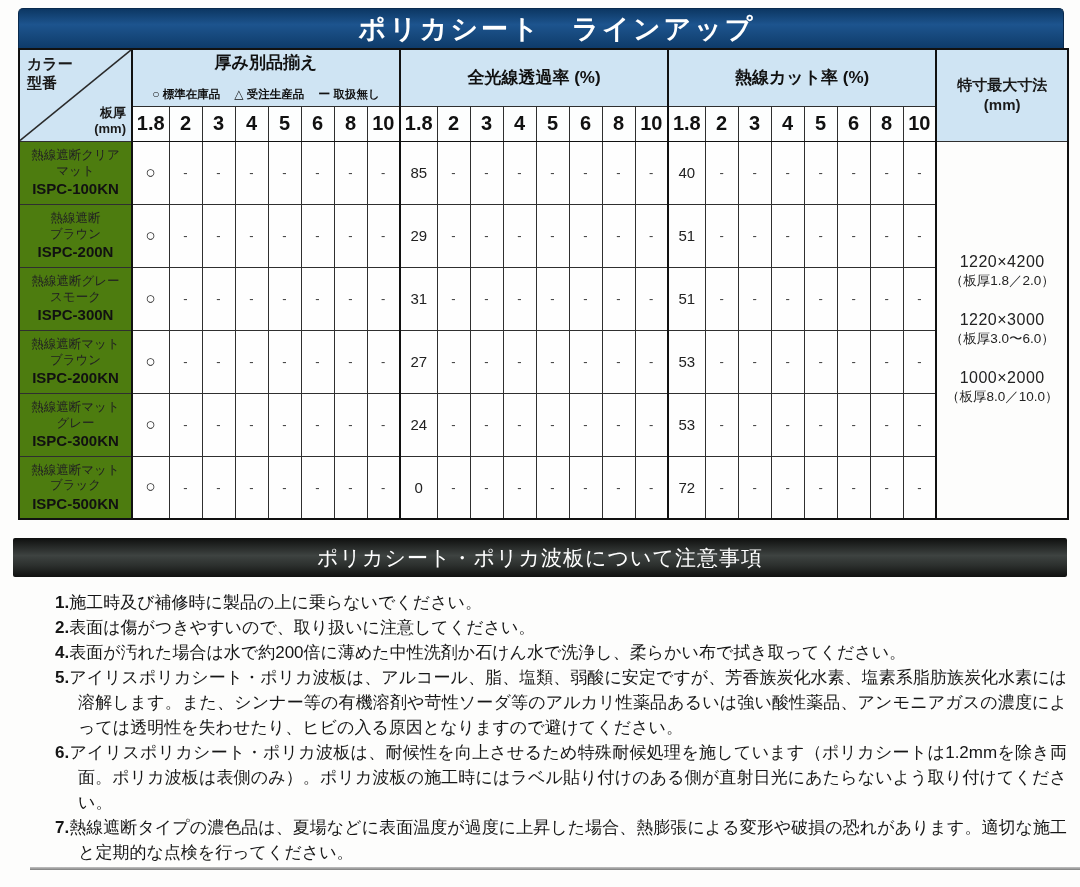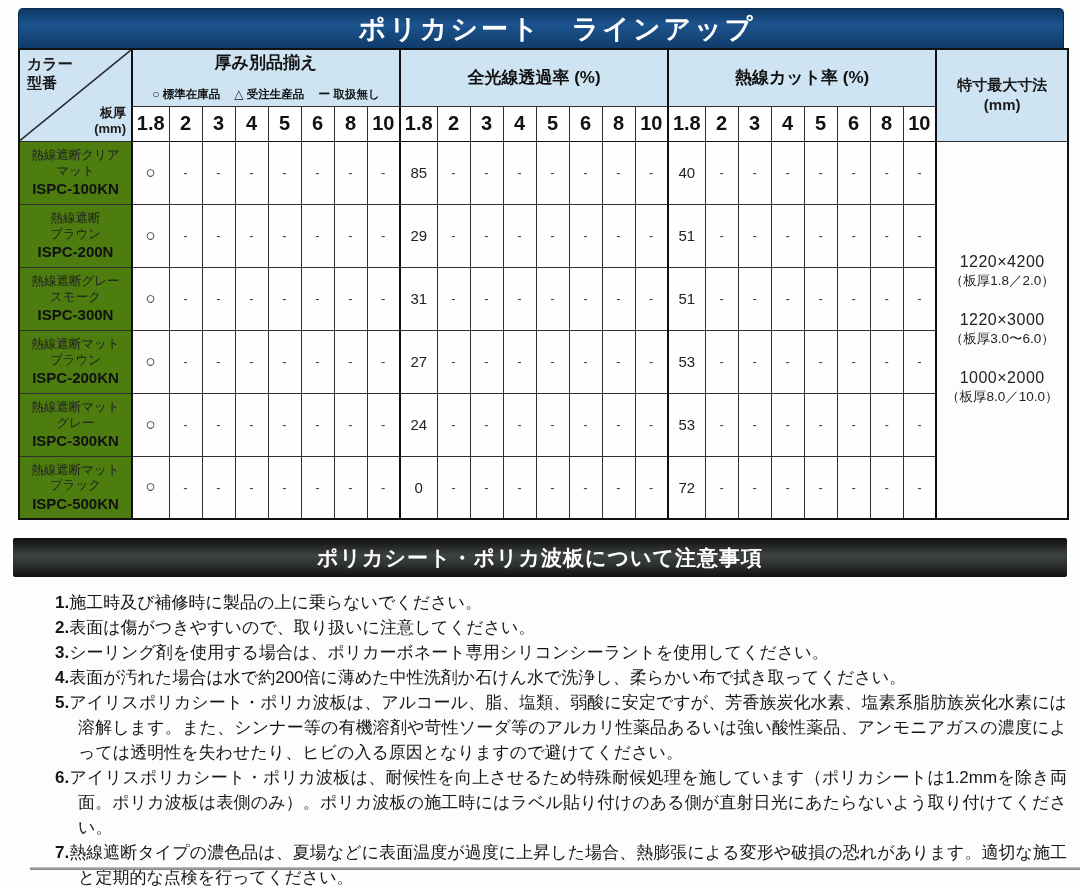--- a/index.html
+++ b/index.html
@@ -54,21 +54,21 @@
   .dimblock{margin:21px 0;}
   .dimsize{font-size:16px;color:#222;letter-spacing:0.5px;}
   .dimnote{font-size:13.5px;color:#222;margin-top:1px;}
 
   
   .notes-bar{
     position:absolute;left:13px;top:538px;width:1054px;height:39px;border-radius:2px;
     background:linear-gradient(180deg,#0e0f0e 0%,#3e4341 45%,#2c302e 70%,#101110 100%);
     display:flex;align-items:center;justify-content:center;
   }
-  .notes-bar span{color:#fff;font-size:21px;font-weight:bold;letter-spacing:1px;}
+  .notes-bar span{color:#fff;font-size:21px;font-weight:normal;letter-spacing:1px;}
 
   .notes-list{position:absolute;left:55px;top:590px;width:1012px;}
   .note{font-size:17px;line-height:25px;color:#161616;padding-left:23px;text-indent:-23px;text-align:justify;}
   .note .nnum{font-weight:bold;}
 
   .bottom-rule{
     position:absolute;left:30px;top:867px;width:1050px;height:3px;
     background:linear-gradient(180deg,#c2c2c2,#7e7e7e);
   }
 </style>
@@ -375,21 +375,20 @@
     </table>
   </div>
 
   <div class="notes-bar">
     <span>ポリカシート・ポリカ波板について注意事項</span>
   </div>
 
   <div class="notes-list" id="notes-list">
       <div class="note"><b class="nnum">1.</b><span>施工時及び補修時に製品の上に乗らないでください。</span></div>
       <div class="note"><b class="nnum">2.</b><span>表面は傷がつきやすいので、取り扱いに注意してください。</span></div>
-      <div class="note"><b class="nnum">3.</b><span>シーリング剤を使用する場合は、ポリカーボネート専用シリコンシーラントを使用してください。</span></div>
       <div class="note"><b class="nnum">4.</b><span>表面が汚れた場合は水で約200倍に薄めた中性洗剤か石けん水で洗浄し、柔らかい布で拭き取ってください。</span></div>
       <div class="note"><b class="nnum">5.</b><span>アイリスポリカシート・ポリカ波板は、アルコール、脂、塩類、弱酸に安定ですが、芳香族炭化水素、塩素系脂肪族炭化水素には溶解します。また、シンナー等の有機溶剤や苛性ソーダ等のアルカリ性薬品あるいは強い酸性薬品、アンモニアガスの濃度によっては透明性を失わせたり、ヒビの入る原因となりますので避けてください。</span></div>
       <div class="note"><b class="nnum">6.</b><span>アイリスポリカシート・ポリカ波板は、耐候性を向上させるため特殊耐候処理を施しています（ポリカシートは1.2mmを除き両面。ポリカ波板は表側のみ）。ポリカ波板の施工時にはラベル貼り付けのある側が直射日光にあたらないよう取り付けてください。</span></div>
       <div class="note"><b class="nnum">7.</b><span>熱線遮断タイプの濃色品は、夏場などに表面温度が過度に上昇した場合、熱膨張による変形や破損の恐れがあります。適切な施工と定期的な点検を行ってください。</span></div>
     </div>
 
   <div class="bottom-rule"></div>
 </div>
 
 </body></html>

